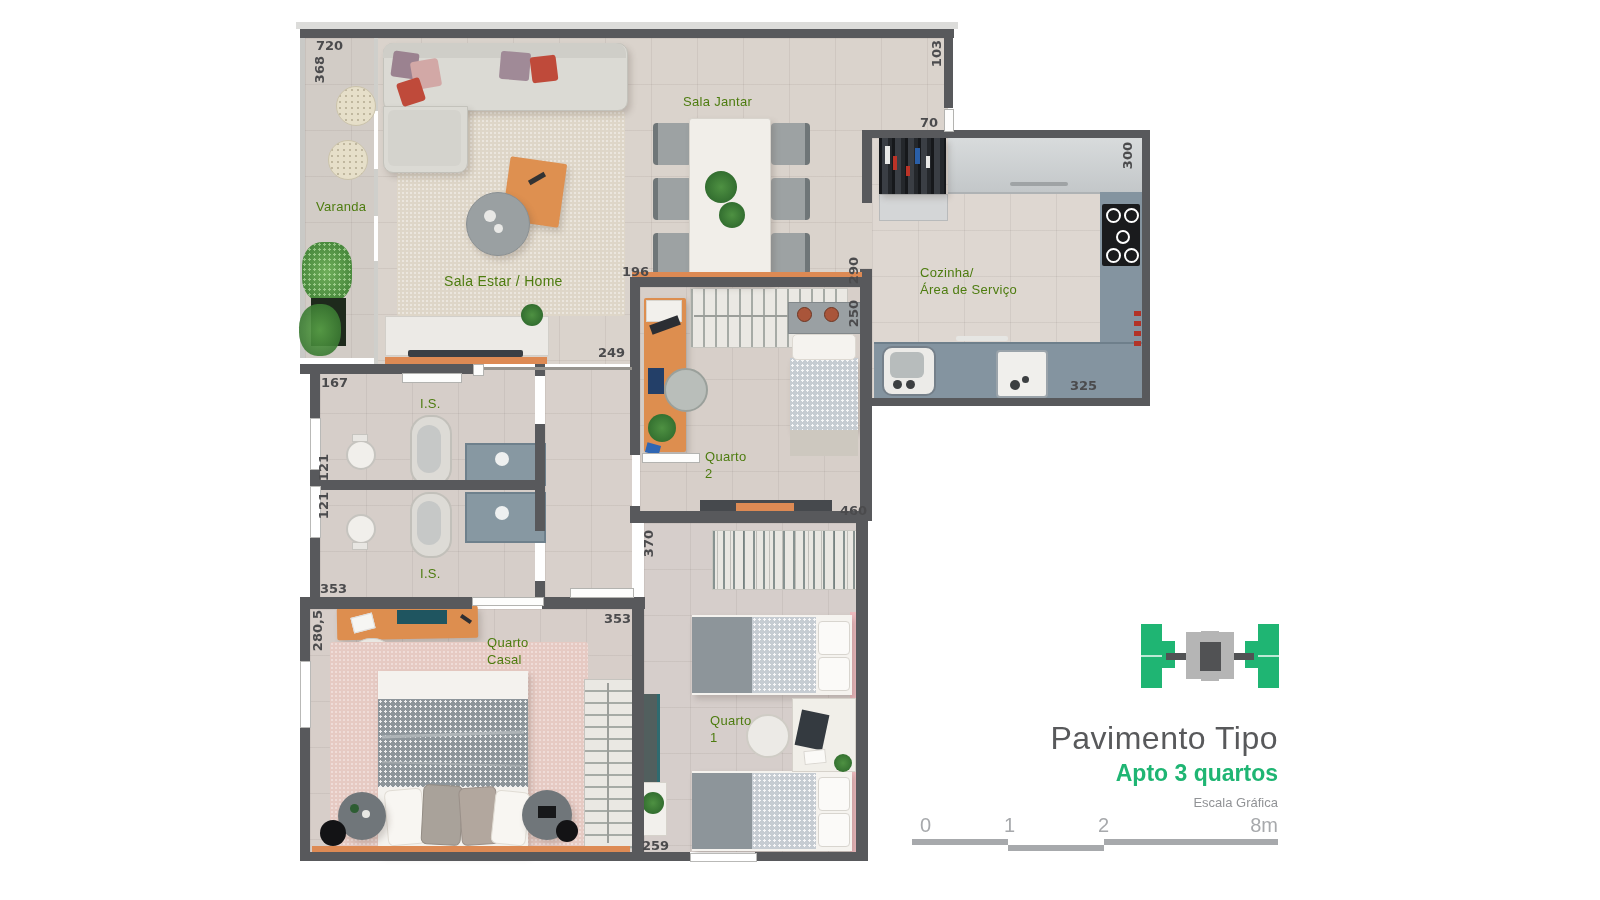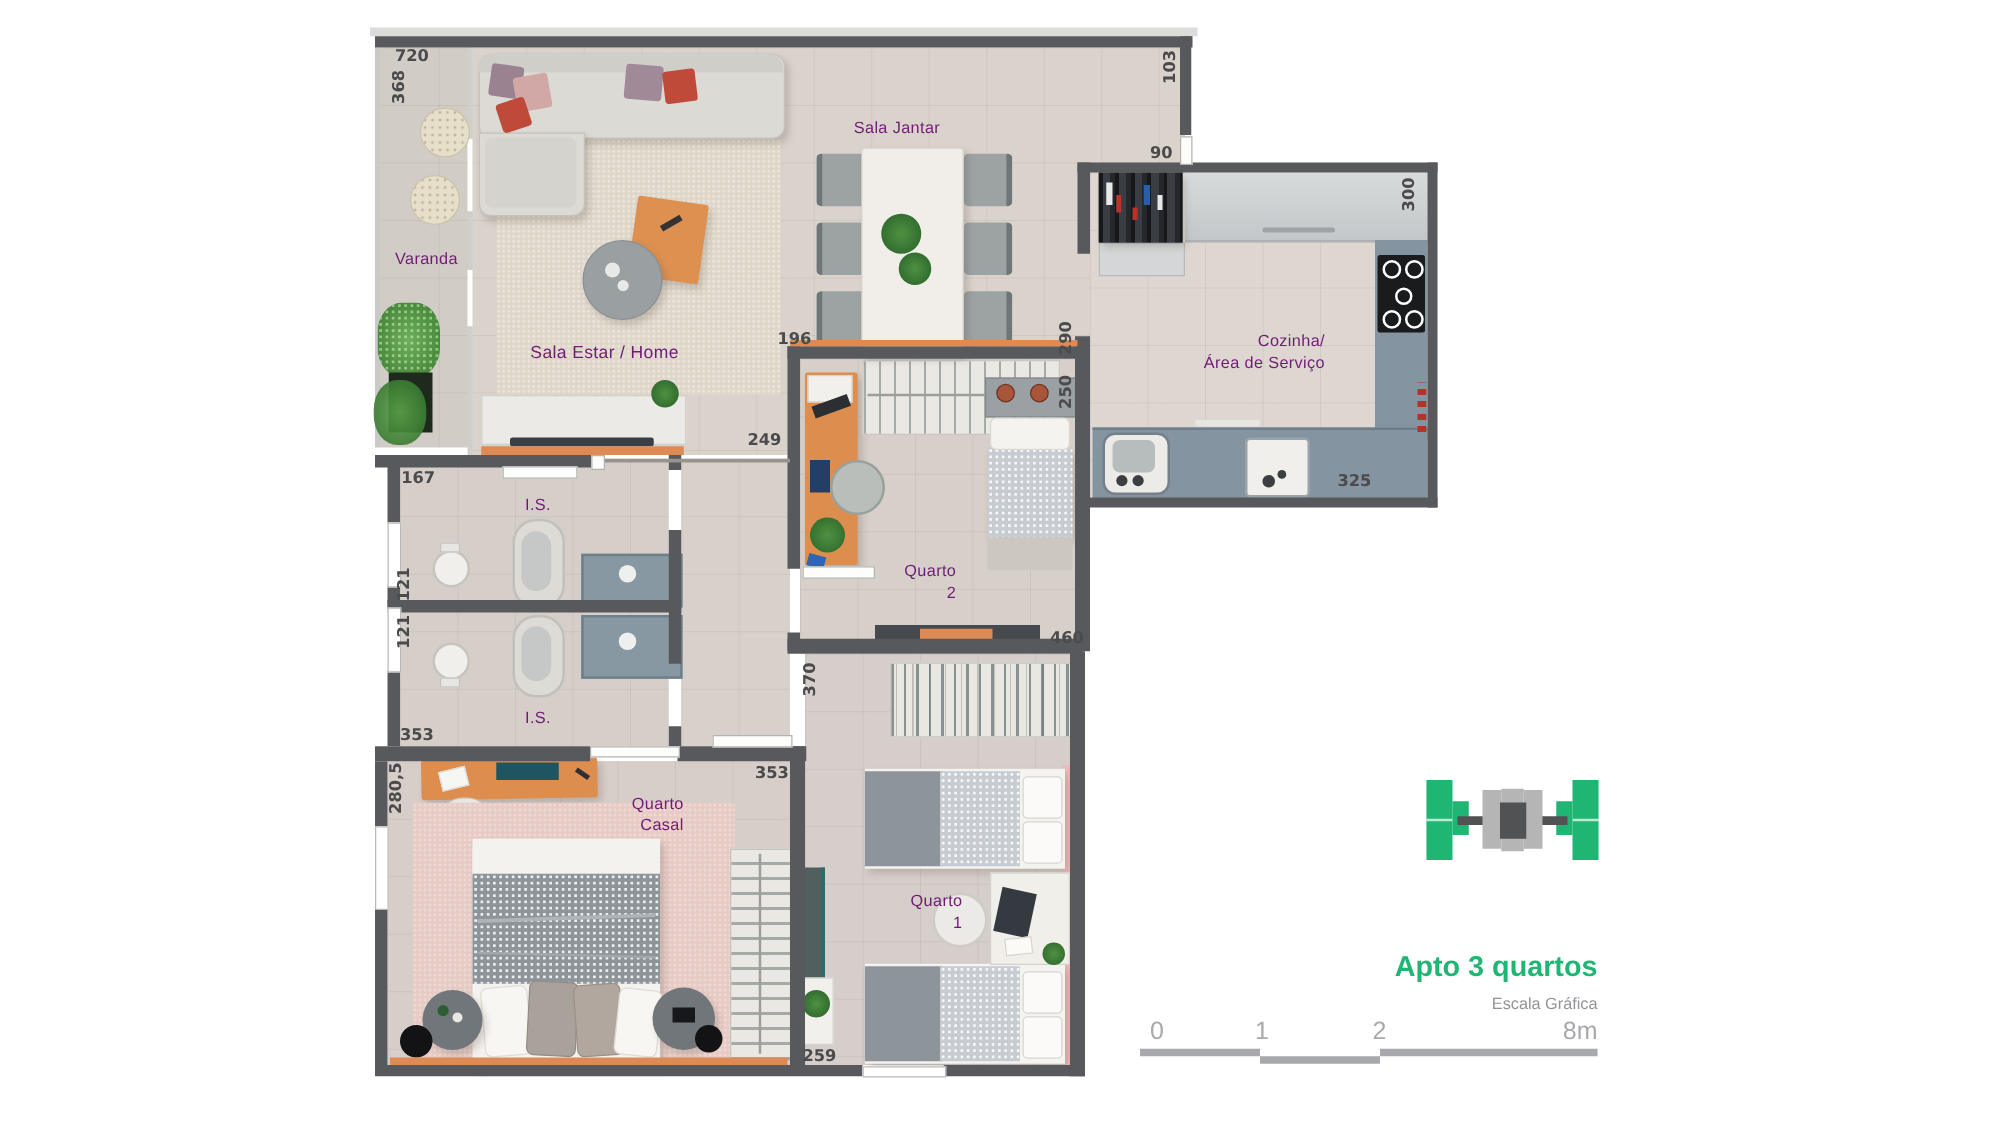--- a/index.html
+++ b/index.html
@@ -14,22 +14,22 @@
   .halo{position:absolute;background:#dcdcda;z-index:11;}
   .orange{position:absolute;background:#dd8a54;z-index:13;}
   .win{position:absolute;background:#ffffff;border:1px solid #b9b9b7;z-index:13;}
   .leaf{position:absolute;background:#fdfdfc;border:1px solid #b3b3b0;z-index:14;}
   .furn{position:absolute;z-index:5;}
   .sh{box-shadow:3px 4px 6px rgba(80,70,60,.22);}
   .speck{background-image:radial-gradient(rgba(255,255,255,.85) 1px,transparent 1.3px);
          background-size:5px 5px;}
   .dim{position:absolute;z-index:20;font:700 13px "DejaVu Sans",sans-serif;color:#4b4b4d;white-space:nowrap;}
   .dimv{writing-mode:vertical-rl;transform:rotate(180deg);}
-  .rlabel{position:absolute;z-index:20;font:13px "Liberation Sans",sans-serif;color:#701a75;
-          text-align:right;white-space:nowrap;letter-spacing:.3px;line-height:17px;}
+  .rlabel{position:absolute;z-index:20;font:13px "Liberation Sans",sans-serif;color:#4d7c0f;
+          text-align:left;white-space:nowrap;letter-spacing:.3px;line-height:17px;}
   .circle{border-radius:50%;}
   #watermark{position:absolute;left:330px;top:348px;z-index:40;
      font:700 190px "DejaVu Sans",sans-serif;letter-spacing:-7px;color:rgba(255,255,255,.52);
      white-space:nowrap;pointer-events:none;}
   .legend-title{position:absolute;right:322px;top:704px;z-index:30;font-size:32px;color:#58595b;
      text-align:right;letter-spacing:.5px;}
   .legend-sub{position:absolute;right:322px;top:744px;z-index:30;font-size:23px;font-weight:700;
      color:#1fb573;text-align:left;}
   .legend-scale{position:absolute;right:322px;top:779px;z-index:30;font-size:13px;color:#919396;text-align:right;}
   .tick{position:absolute;top:798px;z-index:30;font-size:20px;color:#a7a9ac;}
@@ -234,39 +234,39 @@
   <div class="wall" style="left:632px;top:581px;width:12px;height:255px;"></div>
   <div class="wall" style="left:856px;top:505px;width:12px;height:340px;"></div>
   <div class="orange" style="left:312px;top:830px;width:318px;height:6px;"></div>
   <div class="wall" style="left:300px;top:836px;width:390px;height:9px;"></div>
   <div class="win" style="left:690px;top:837px;width:65px;height:7px;"></div>
   <div class="wall" style="left:755px;top:836px;width:113px;height:9px;"></div>
 
   <div class="dim" style="left:316px;top:22px;">720</div>
   <div class="dim dimv" style="left:312px;top:40px;">368</div>
   <div class="dim dimv" style="left:929px;top:24px;">103</div>
-  <div class="dim" style="left:920px;top:99px;">90</div>
+  <div class="dim" style="left:920px;top:99px;">70</div>
   <div class="dim dimv" style="left:1120px;top:126px;">300</div>
   <div class="dim" style="left:622px;top:248px;">196</div>
   <div class="dim dimv" style="left:846px;top:241px;">290</div>
   <div class="dim dimv" style="left:846px;top:284px;">250</div>
   <div class="dim" style="left:598px;top:329px;">249</div>
   <div class="dim" style="left:321px;top:359px;">167</div>
   <div class="dim dimv" style="left:316px;top:438px;">121</div>
   <div class="dim dimv" style="left:316px;top:476px;">121</div>
   <div class="dim" style="left:320px;top:565px;">353</div>
   <div class="dim dimv" style="left:310px;top:594px;">280,5</div>
   <div class="dim" style="left:604px;top:595px;">353</div>
   <div class="dim dimv" style="left:641px;top:514px;">370</div>
   <div class="dim" style="left:840px;top:487px;">460</div>
   <div class="dim" style="left:642px;top:822px;">259</div>
   <div class="dim" style="left:1070px;top:362px;">325</div>
 
   <div class="rlabel" style="left:316px;top:182px;">Varanda</div>
-  <div class="rlabel" style="left:408px;top:257px;width:135px;font-size:14px;">Sala Estar / Home</div>
+  <div class="rlabel" style="left:444px;top:257px;width:135px;font-size:14px;">Sala Estar / Home</div>
   <div class="rlabel" style="left:683px;top:77px;">Sala Jantar</div>
   <div class="rlabel" style="left:920px;top:248px;width:140px;">
     <span>Cozinha/</span><br>
     <span>Área de Serviço</span>
   </div>
   <div class="rlabel" style="left:420px;top:379px;">I.S.</div>
   <div class="rlabel" style="left:420px;top:549px;">I.S.</div>
   <div class="rlabel" style="left:705px;top:432px;width:60px;">
     <span>Quarto</span><br>
     <span>2</span>
@@ -288,20 +288,21 @@
     <rect x="117" y="0" width="21" height="64" fill="#1fb573"></rect>
     <rect x="117" y="31" width="21" height="2" fill="#ffffff" opacity="0.7"></rect>
     <rect x="104" y="17" width="13" height="27" fill="#1fb573"></rect>
     <rect x="25" y="29" width="88" height="7" fill="#515254"></rect>
     <rect x="45" y="8" width="15" height="47" fill="#b5b5b5"></rect>
     <rect x="60" y="7" width="18" height="16" fill="#b5b5b5"></rect>
     <rect x="60" y="41" width="18" height="16" fill="#b5b5b5"></rect>
     <rect x="78" y="8" width="15" height="47" fill="#b5b5b5"></rect>
     <rect x="59" y="18" width="21" height="29" fill="#515254"></rect>
   </svg>
+  <div class="legend-title">Pavimento Tipo</div>
   <div class="legend-sub">Apto 3 quartos</div>
   <div class="legend-scale">Escala Gráfica</div>
   <div class="tick" style="left:920px;">0</div>
   <div class="tick" style="left:1004px;">1</div>
   <div class="tick" style="left:1098px;">2</div>
   <div class="tick" style="right:322px;">8m</div>
   <div class="bar" style="left:912px;top:823px;width:96px;"></div>
   <div class="bar" style="left:1008px;top:829px;width:96px;"></div>
   <div class="bar" style="left:1104px;top:823px;width:174px;"></div>
 

